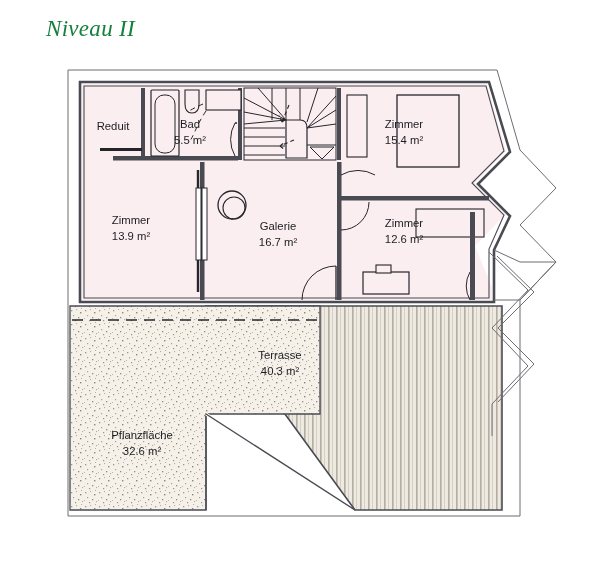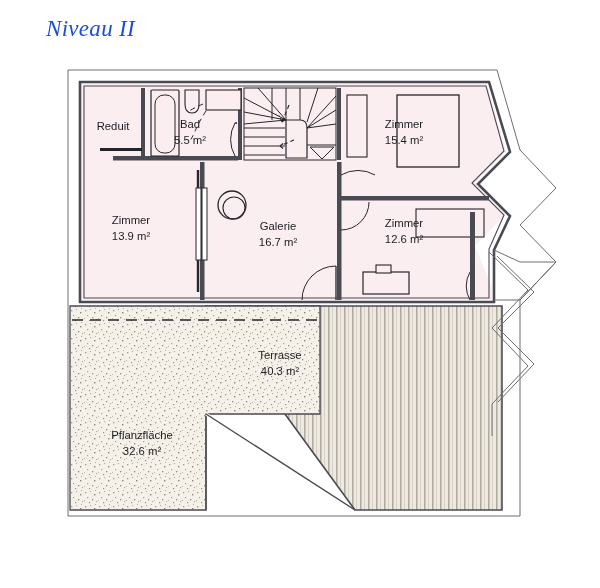--- a/index.html
+++ b/index.html
@@ -20,21 +20,21 @@
     width: 600px;
     height: 588px;
   }
   #title {
     position: absolute;
     left: 46px;
     top: 16px;
     font-family: "Liberation Serif", serif;
     font-style: italic;
     font-size: 23px;
-    color: #1d4ed8;
+    color: #15803d;
     letter-spacing: 0.3px;
     white-space: nowrap;
   }
   svg#floorplan {
     position: absolute;
     left: 0;
     top: 0;
   }
   .rm-label {
     font-family: "Liberation Sans", sans-serif;

